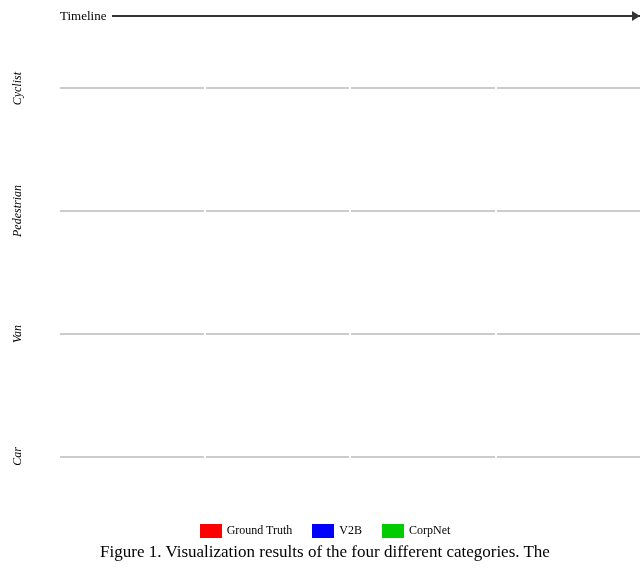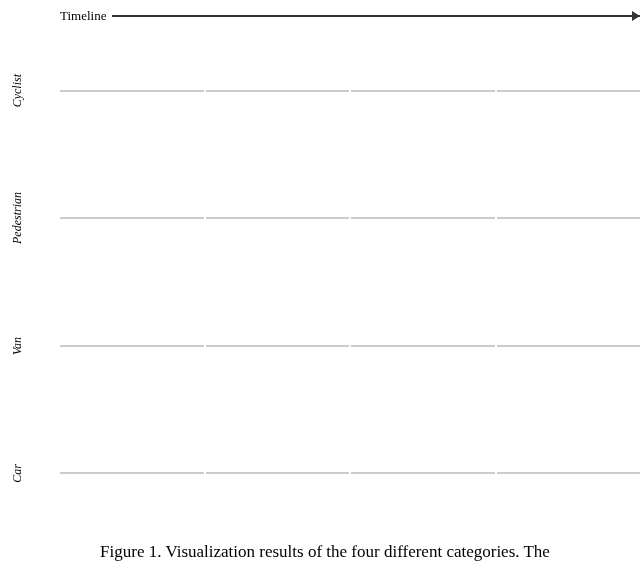--- a/index.html
+++ b/index.html
@@ -490,16 +490,30 @@
               <line x1="81" y1="24" x2="81" y2="66" stroke="#ff0000" stroke-width="1.5"></line>
               <line x1="73" y1="80" x2="81" y2="66" stroke="#ff0000" stroke-width="1.5"></line>
             </svg>
           </div>
         </div>
       </div>
     </div>
 
   </div>
 
+  <div class="legend-row">
+    <div class="legend-item">
+      <span class="legend-color" style="background:#ff0000;"></span>
+      <span>Ground Truth</span>
+    </div>
+    <div class="legend-item">
+      <span class="legend-color" style="background:#0000ff;"></span>
+      <span>V2B</span>
+    </div>
+    <div class="legend-item">
+      <span class="legend-color" style="background:#00cc00;"></span>
+      <span>CorpNet</span>
+    </div>
+  </div>
 
   <div class="caption">Figure 1. Visualization results of the four different categories. The</div>
 
 </div>
 
 </body></html>

